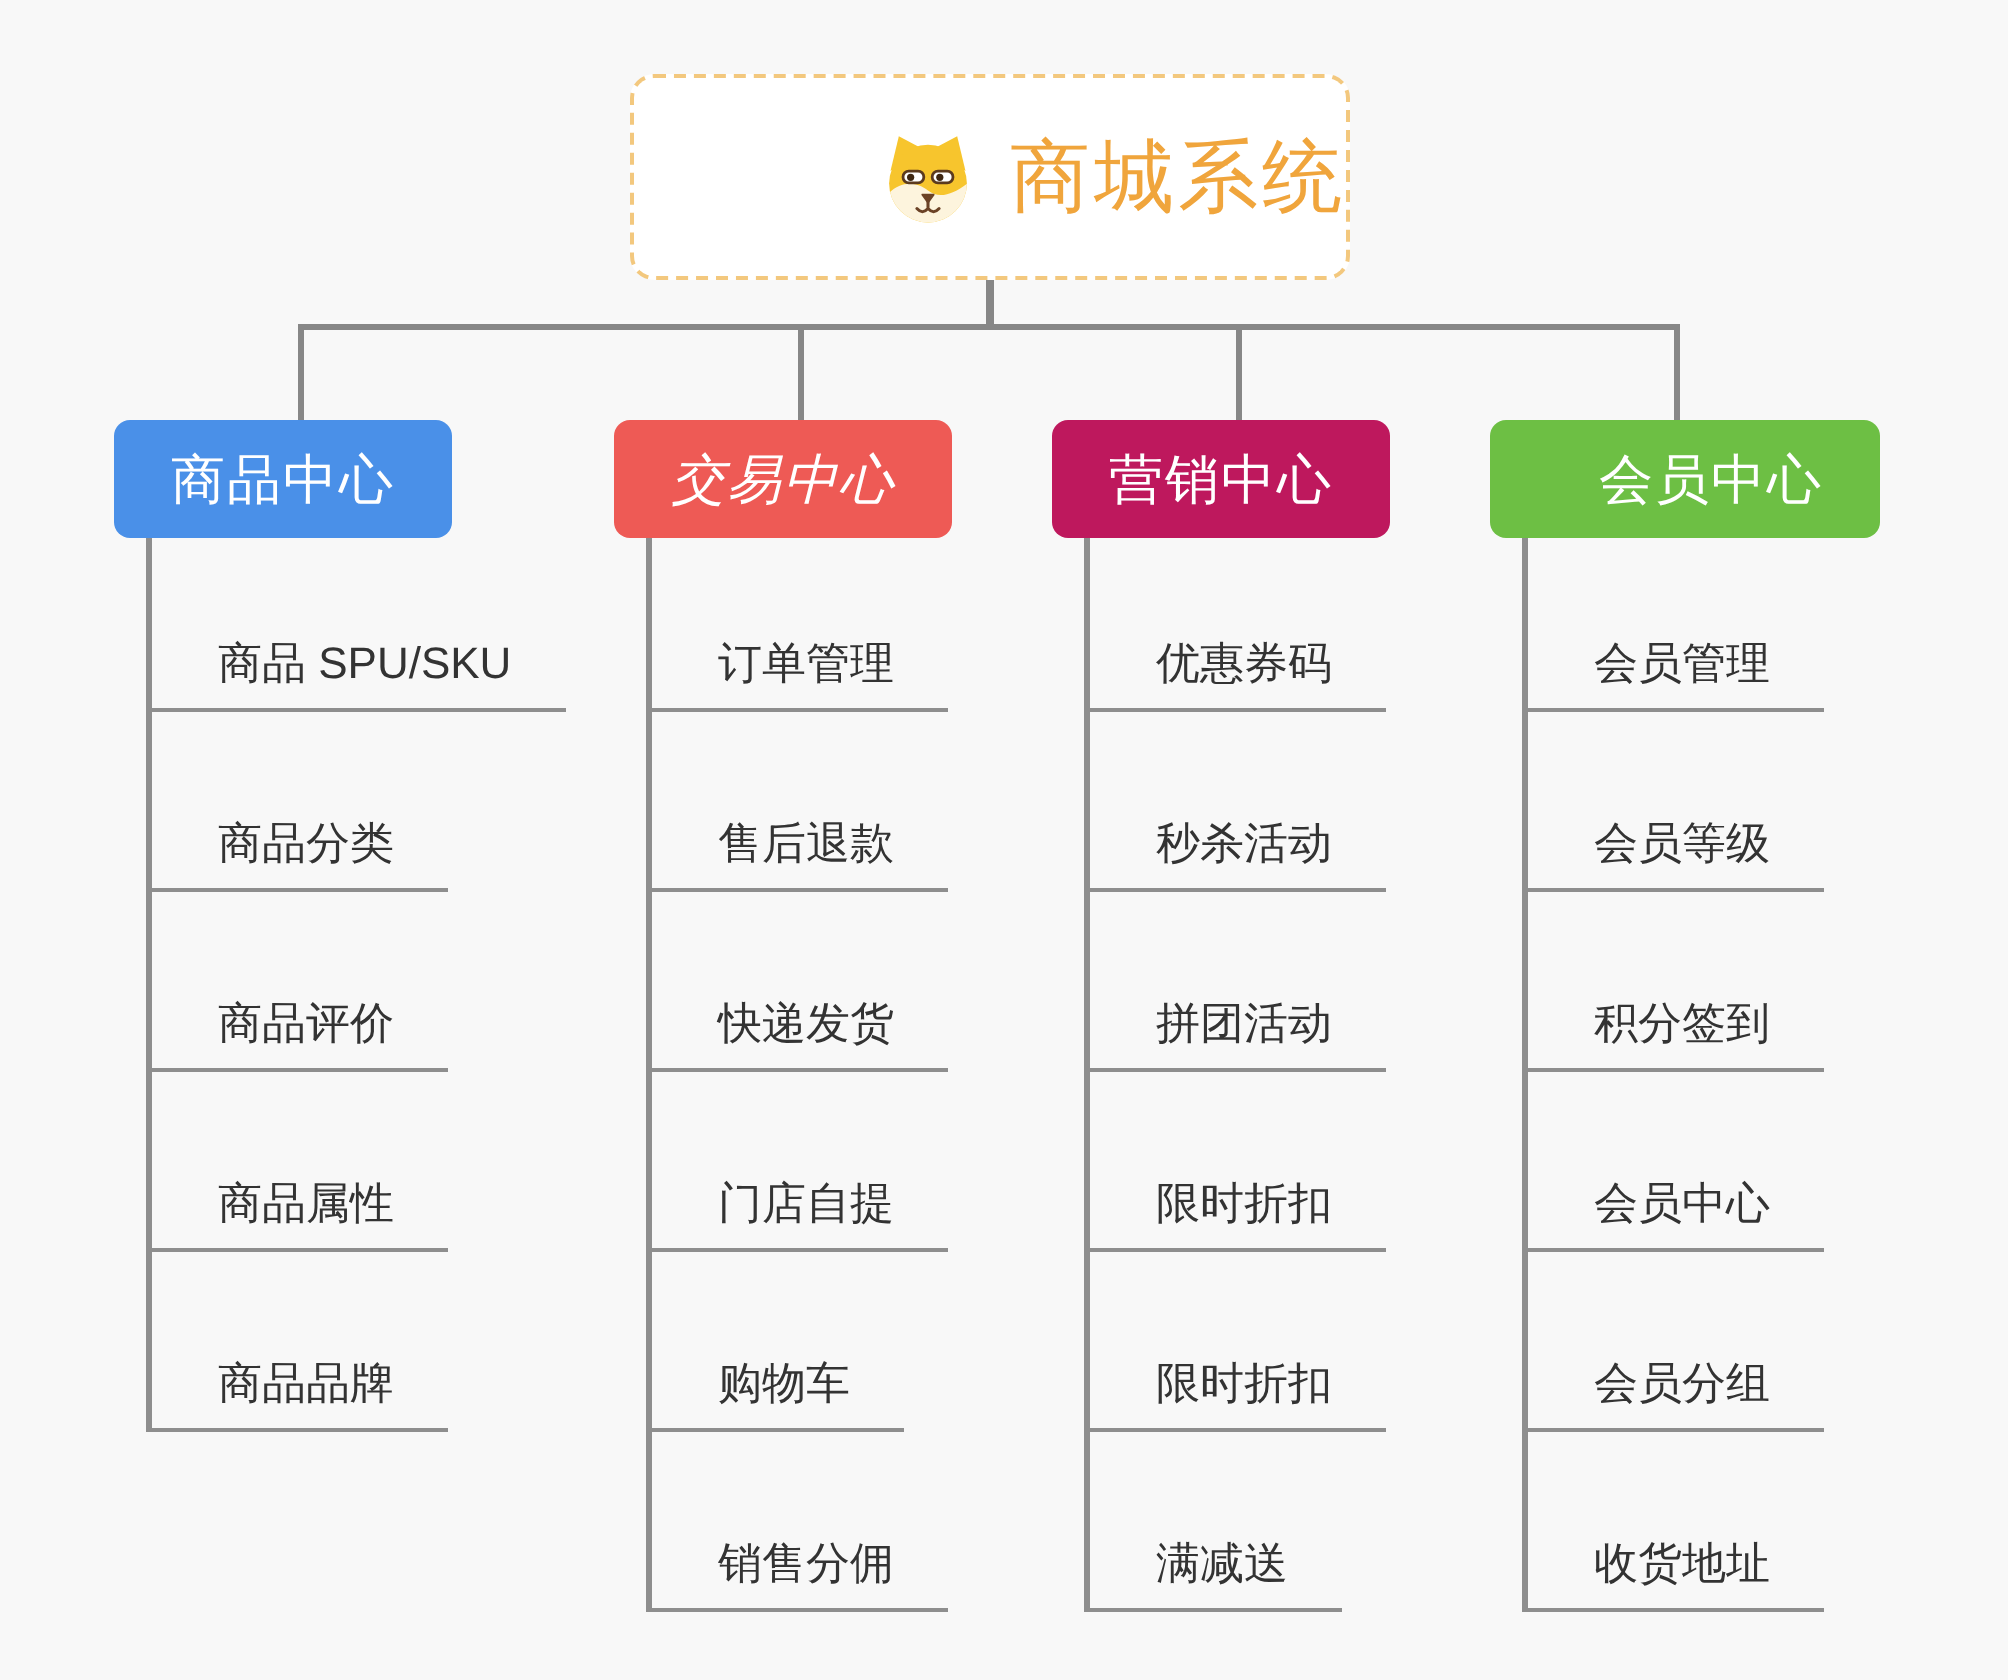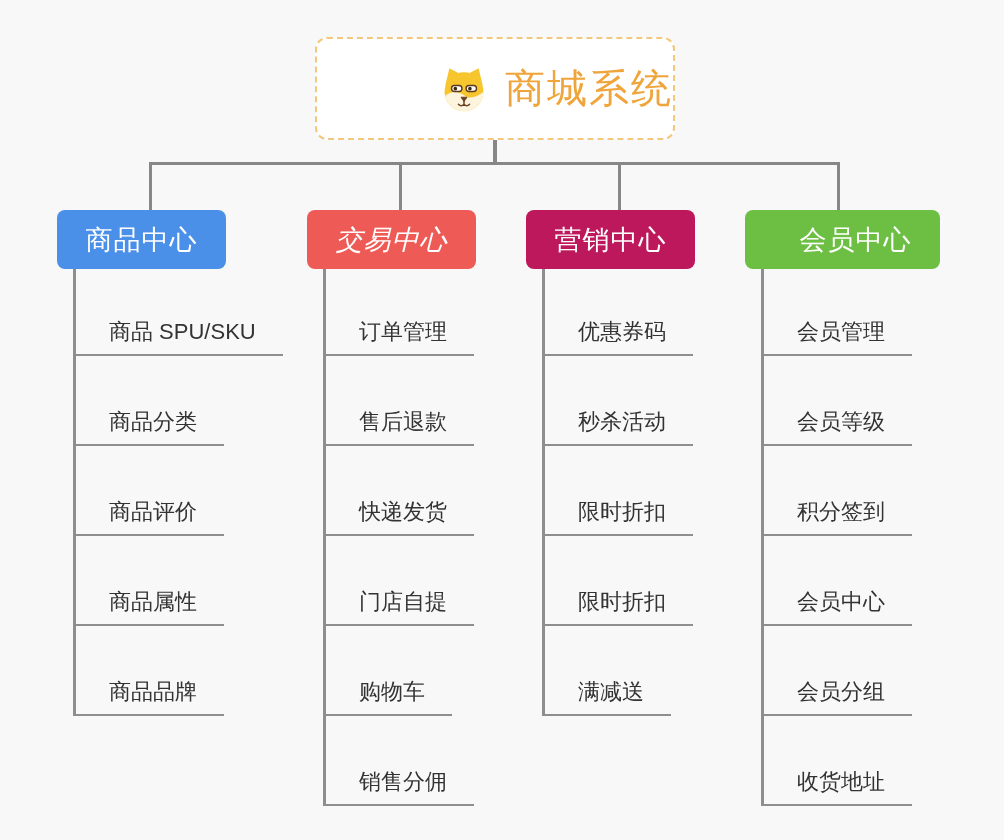--- a/index.html
+++ b/index.html
@@ -114,20 +114,21 @@
         <div class="leaf-item">售后退款</div>
         <div class="leaf-item">快递发货</div>
         <div class="leaf-item">门店自提</div>
         <div class="leaf-item">购物车</div>
         <div class="leaf-item">销售分佣</div>
       </div>
       <div class="branch-node" style="left: 526px; background: #be185d;">营销中心</div>
       <div class="items-col" style="left: 542px;">
         <div class="leaf-item">优惠券码</div>
         <div class="leaf-item">秒杀活动</div>
+        <div class="leaf-item">拼团活动</div>
         <div class="leaf-item">限时折扣</div>
         <div class="leaf-item">限时折扣</div>
         <div class="leaf-item">满减送</div>
       </div>
       <div class="branch-node" style="left: 745px; background: rgb(109, 191, 68); padding-left: 26px;">会员中心</div>
       <div class="items-col" style="left: 761px;">
         <div class="leaf-item">会员管理</div>
         <div class="leaf-item">会员等级</div>
         <div class="leaf-item">积分签到</div>
         <div class="leaf-item">会员中心</div>

